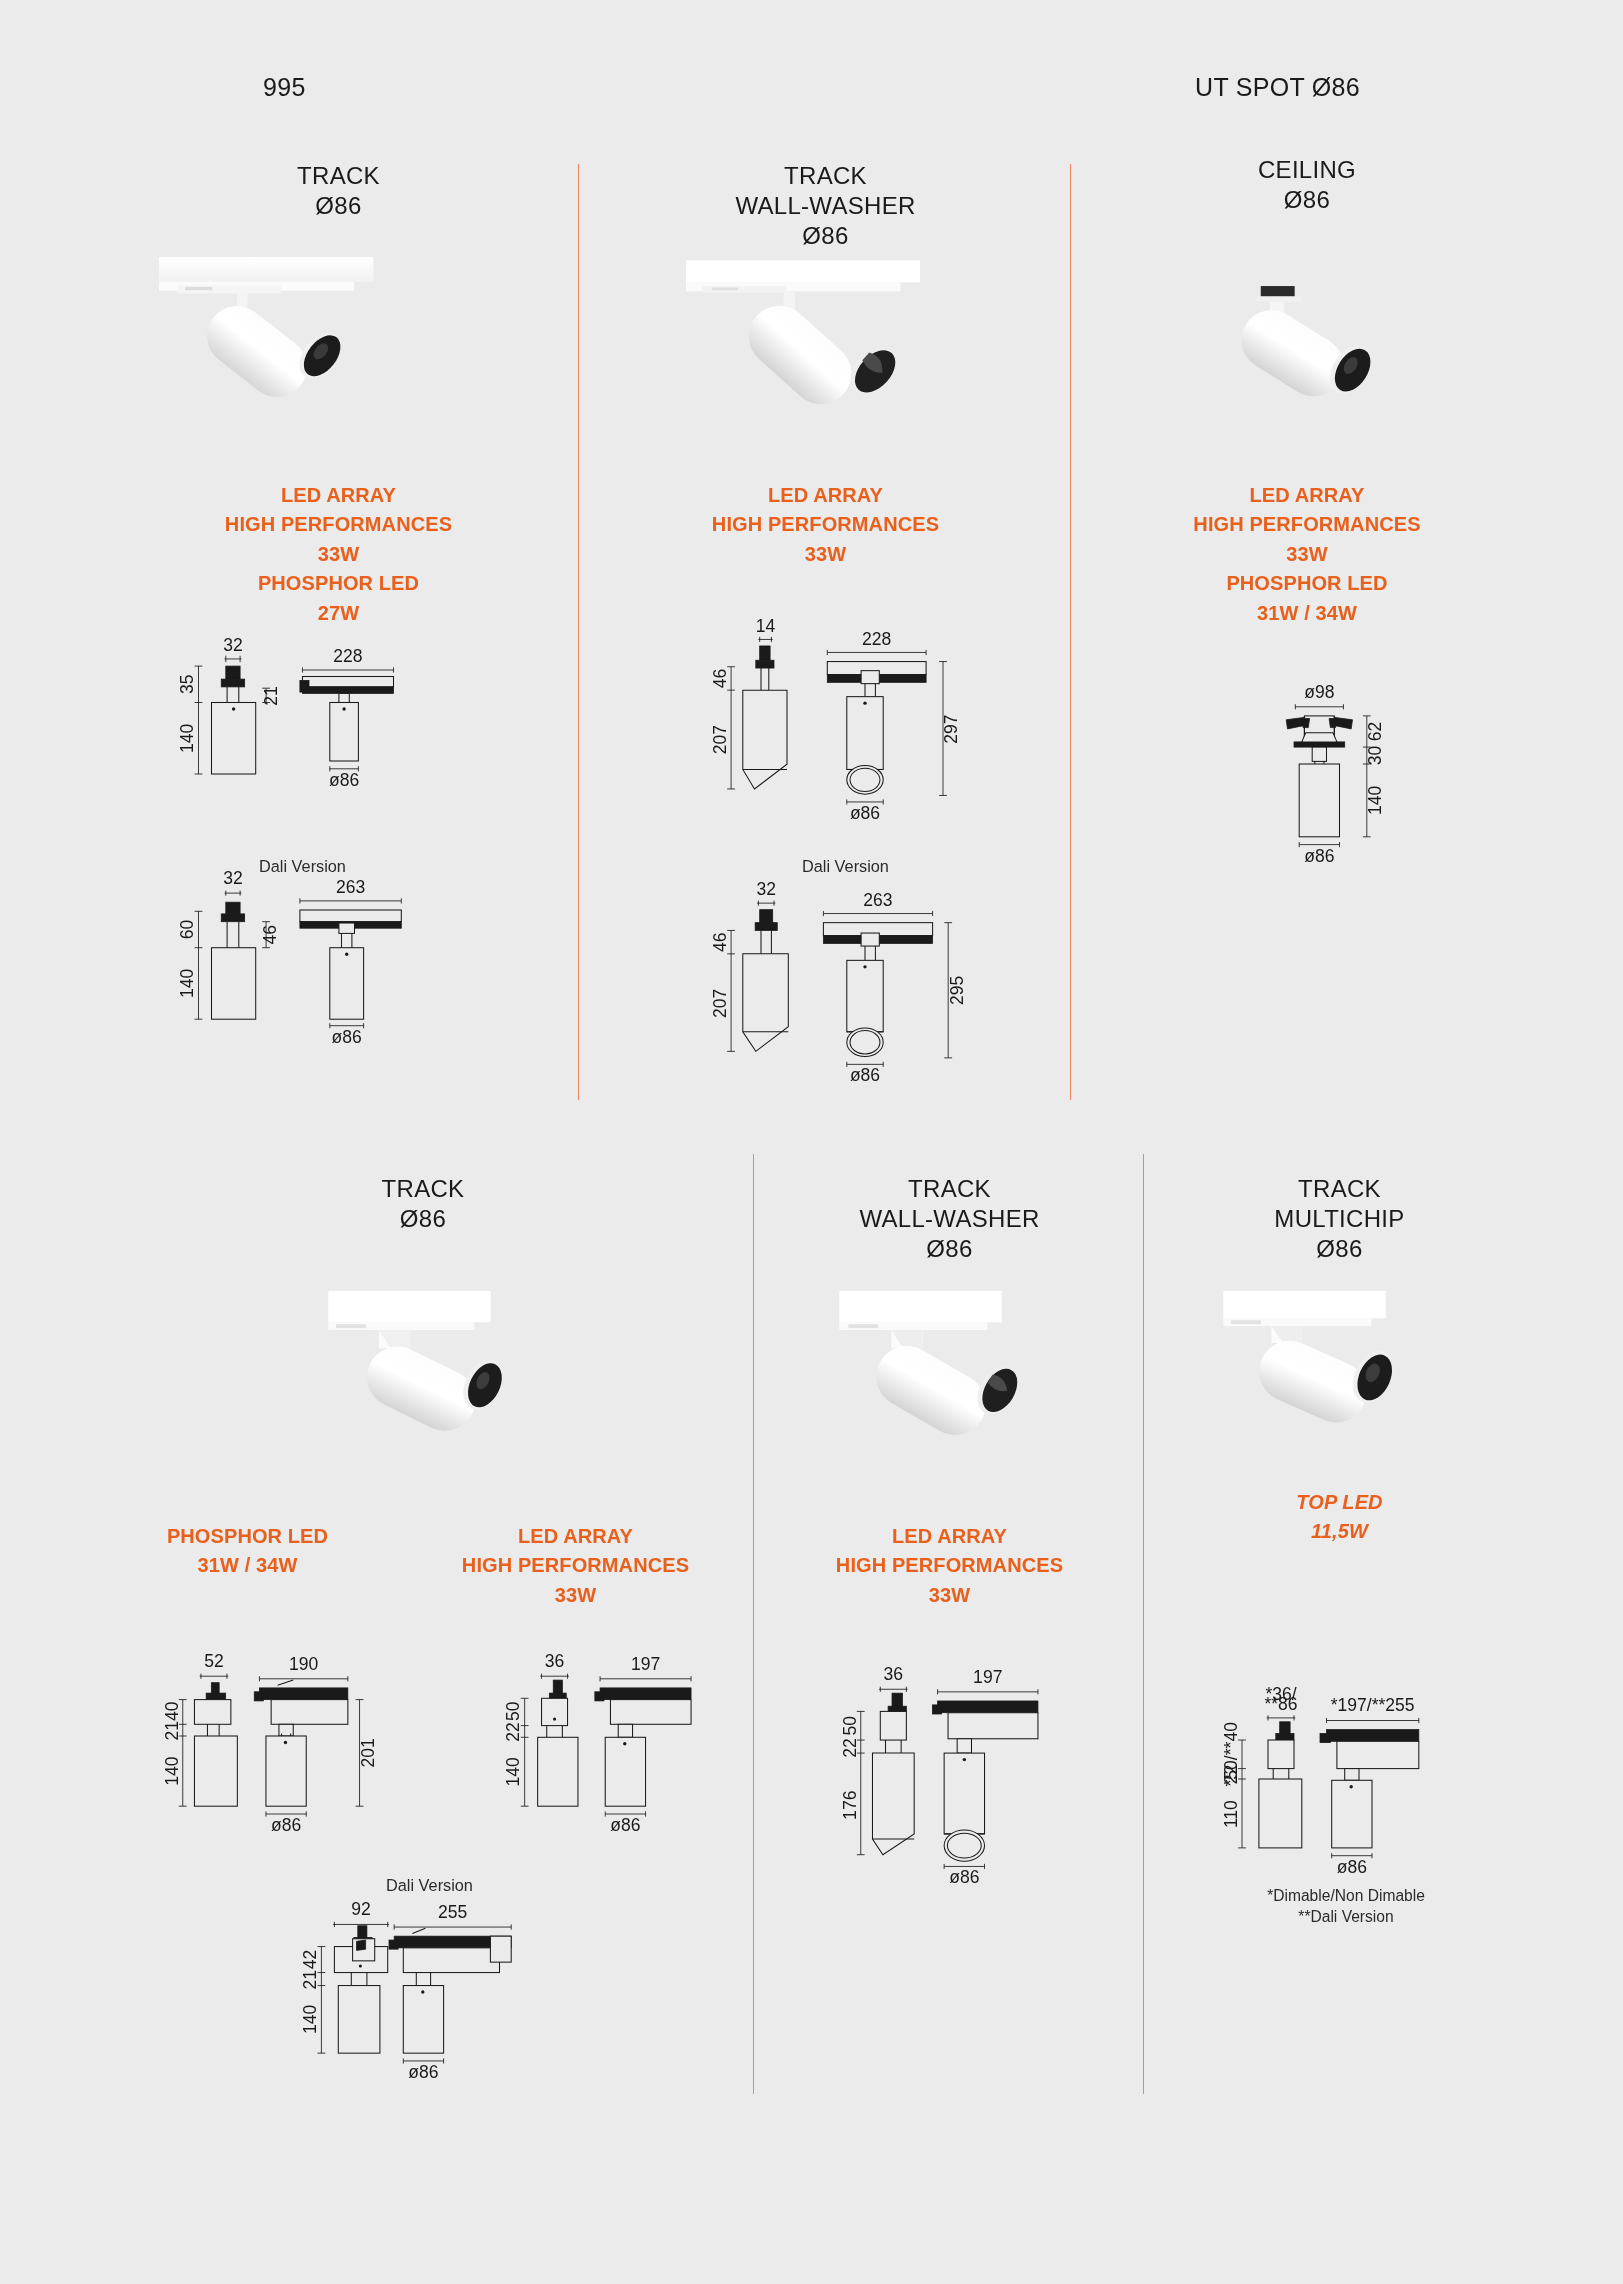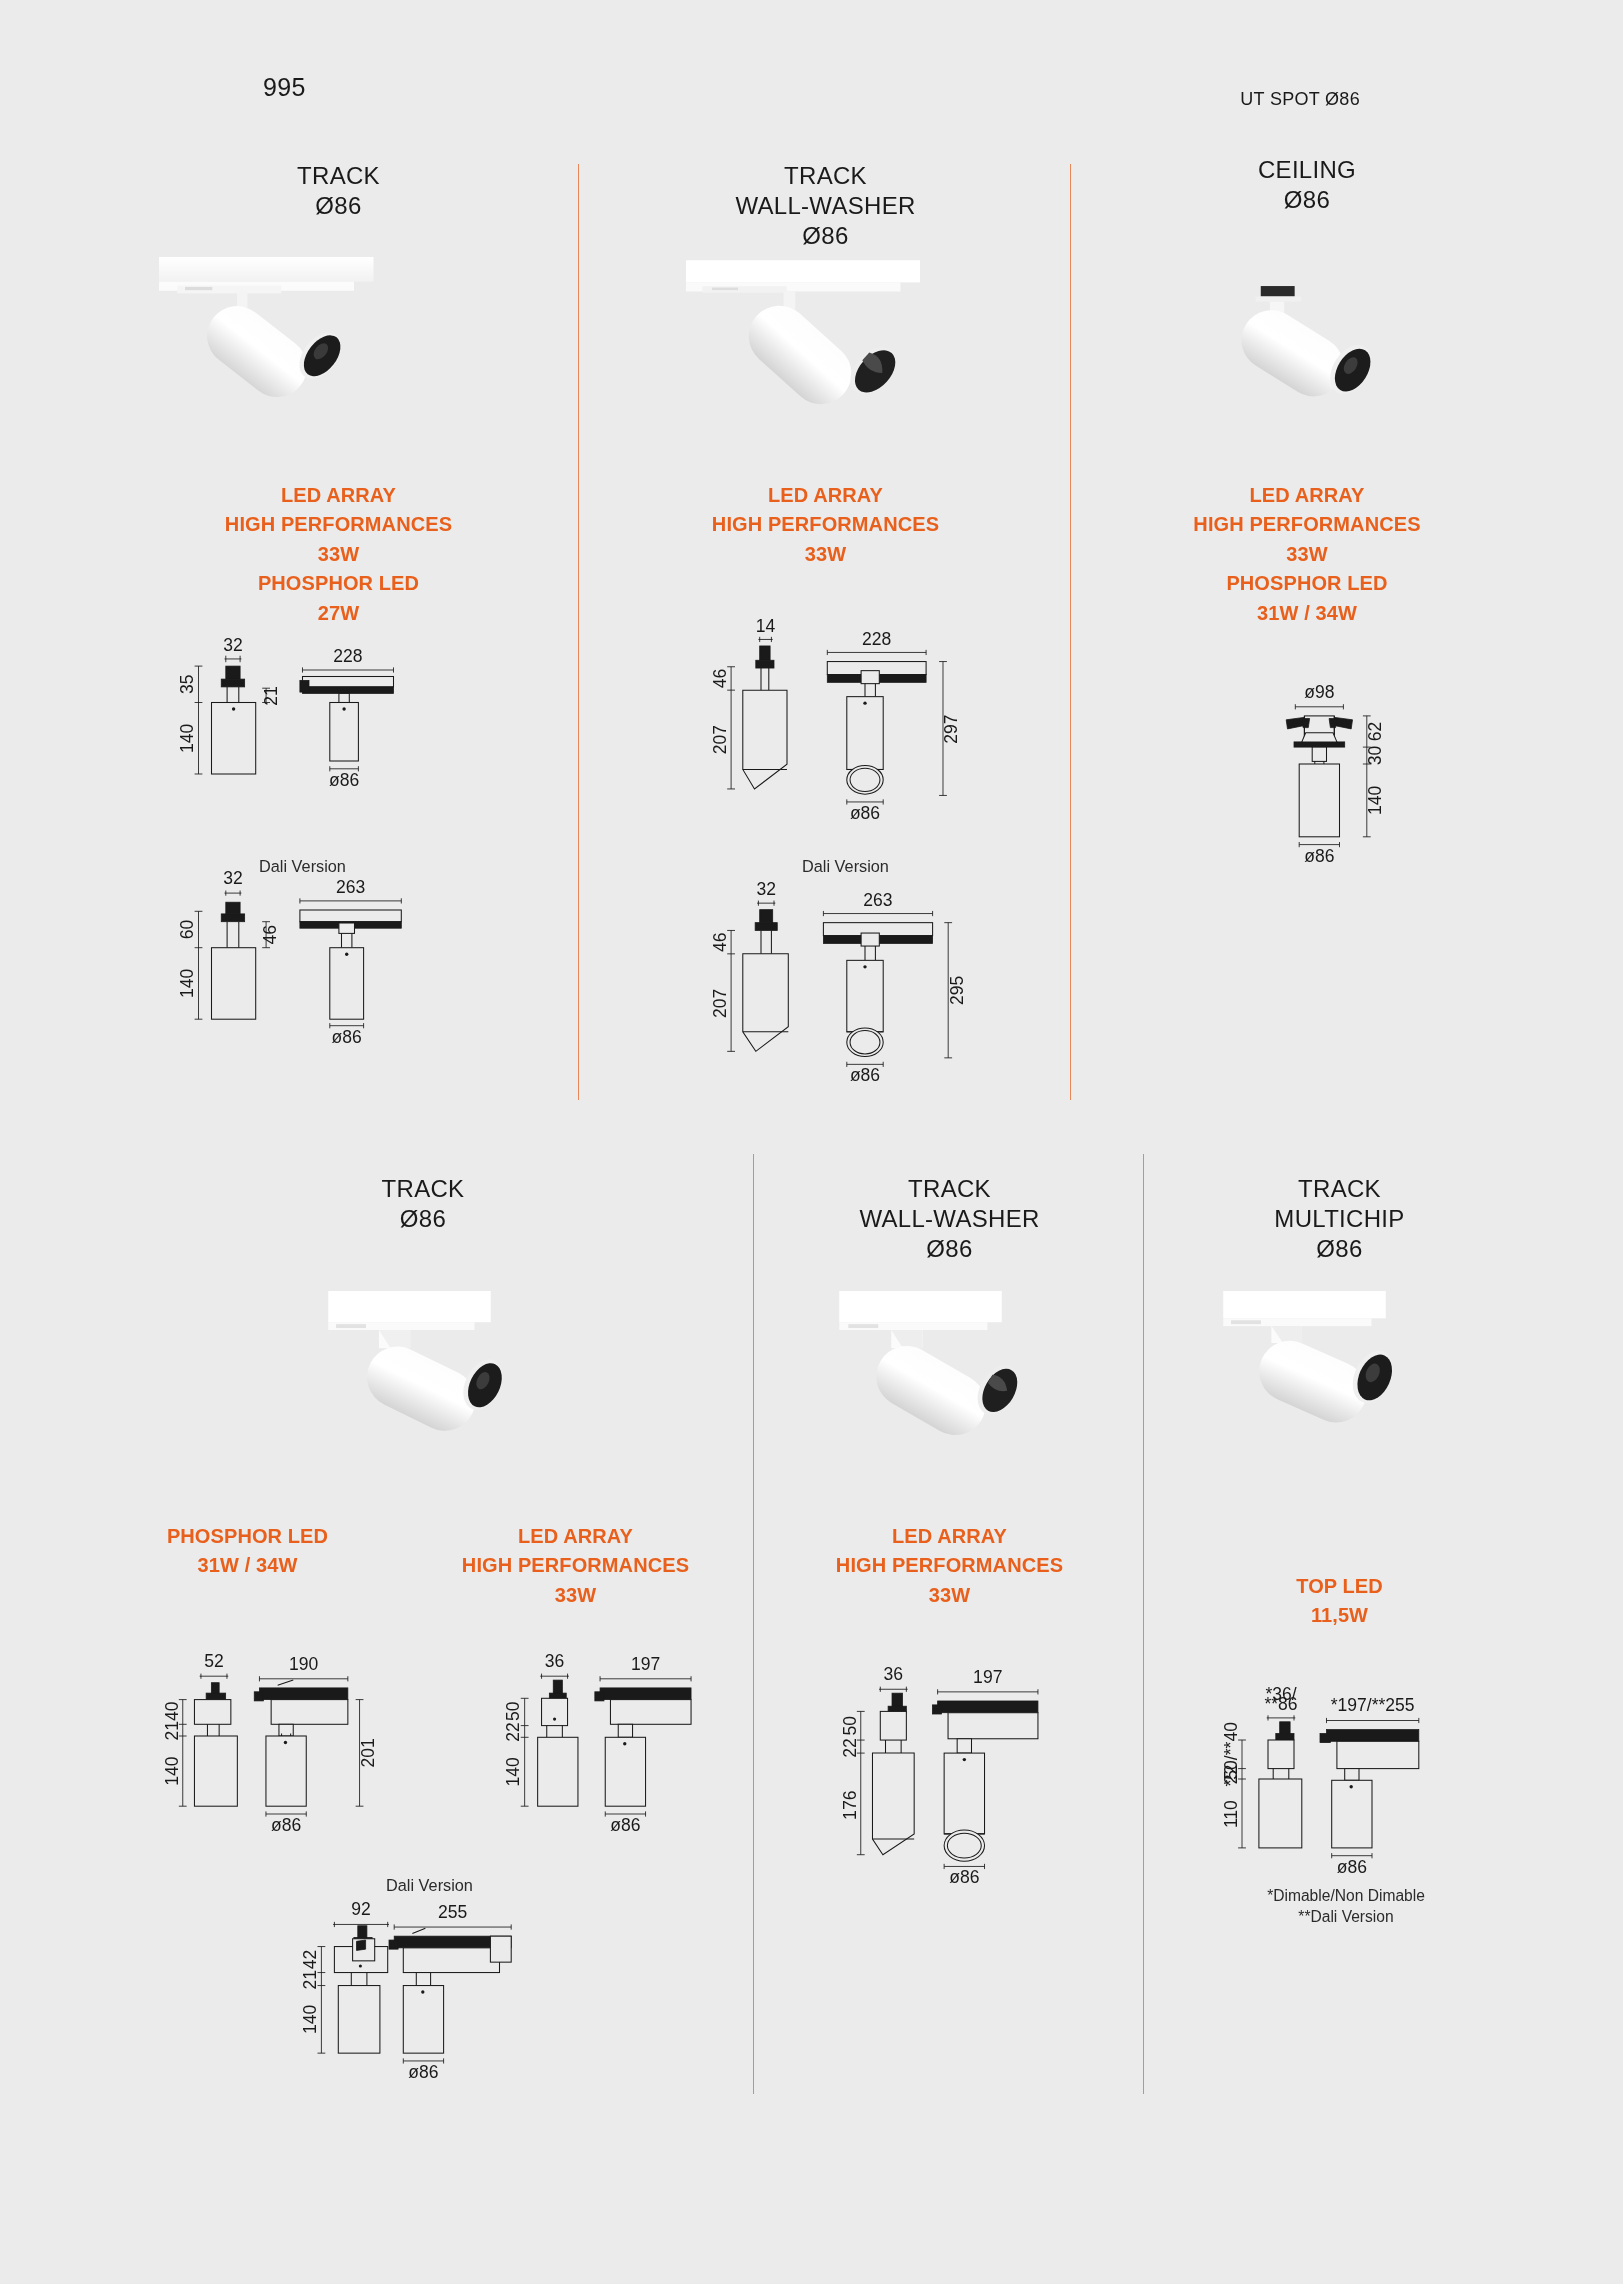--- a/index.html
+++ b/index.html
@@ -9,21 +9,21 @@
     background: #ebebeb;
     font-family: "Liberation Sans", sans-serif;
     color: #1a1a1a;
     overflow: hidden;
   }
   .page { position: relative; width: 1623px; height: 2284px; }
 
   
   .pg-header { position: absolute; top: 73px; left: 0; width: 1623px; height: 29px; }
   .pg-num { position: absolute; left: 263px; top: 0; font-size: 25px; letter-spacing: 0.3px; }
-  .pg-title { position: absolute; right: 263px; top: 0; font-size: 18px; letter-spacing: 0.3px; margin-top: 16px; }
+  .pg-title { position: absolute; right: 263px; top: 0; font-size: 25px; letter-spacing: 0.3px; }
 
   
   .vdiv { position: absolute; width: 1.3px; background: #e8875a; }
 
   
   .col { position: absolute; }
   .col-head { text-align: center; font-size: 24px; line-height: 1.24; letter-spacing: 0.3px; }
   .col-head div { white-space: nowrap; }
 
   
@@ -603,21 +603,21 @@
       <path d="M74 54 L120 54 L120 80 L92 80 Z" fill="#eeeeee"></path>
       <g transform="rotate(24 100 82)">
         <rect x="72" y="72" width="172" height="94" rx="47" fill="url(#tubeg6)"></rect>
       </g>
       <ellipse cx="230" cy="132" rx="28" ry="42" fill="#efefef" transform="rotate(24 230 132)"></ellipse>
       <ellipse cx="233" cy="133" rx="24" ry="37" fill="#1c1c1c" transform="rotate(24 233 133)"></ellipse>
       <ellipse cx="230" cy="126" rx="10" ry="15" fill="#3c3c3c" transform="rotate(24 230 126)"></ellipse>
     </svg>
   </div>
 
-  <div class="spec" style="position:absolute; left:1164px; top:1572px; width:351px;">
+  <div class="spec" style="position:absolute; left:1164px; top:1488px; width:351px;font-style:italic;">
     <div>TOP LED</div>
     <div>11,5W</div>
   </div>
 
   <div class="tech" style="left:1216px; top:1688px;">
     <svg width="260" height="169" viewBox="0 0 400 260">
       <g class="fillblk" transform="translate(96,52)">
         <rect x="2" y="0" width="16" height="22"></rect>
           <rect x="-4" y="18" width="28" height="10"></rect>
       </g>

